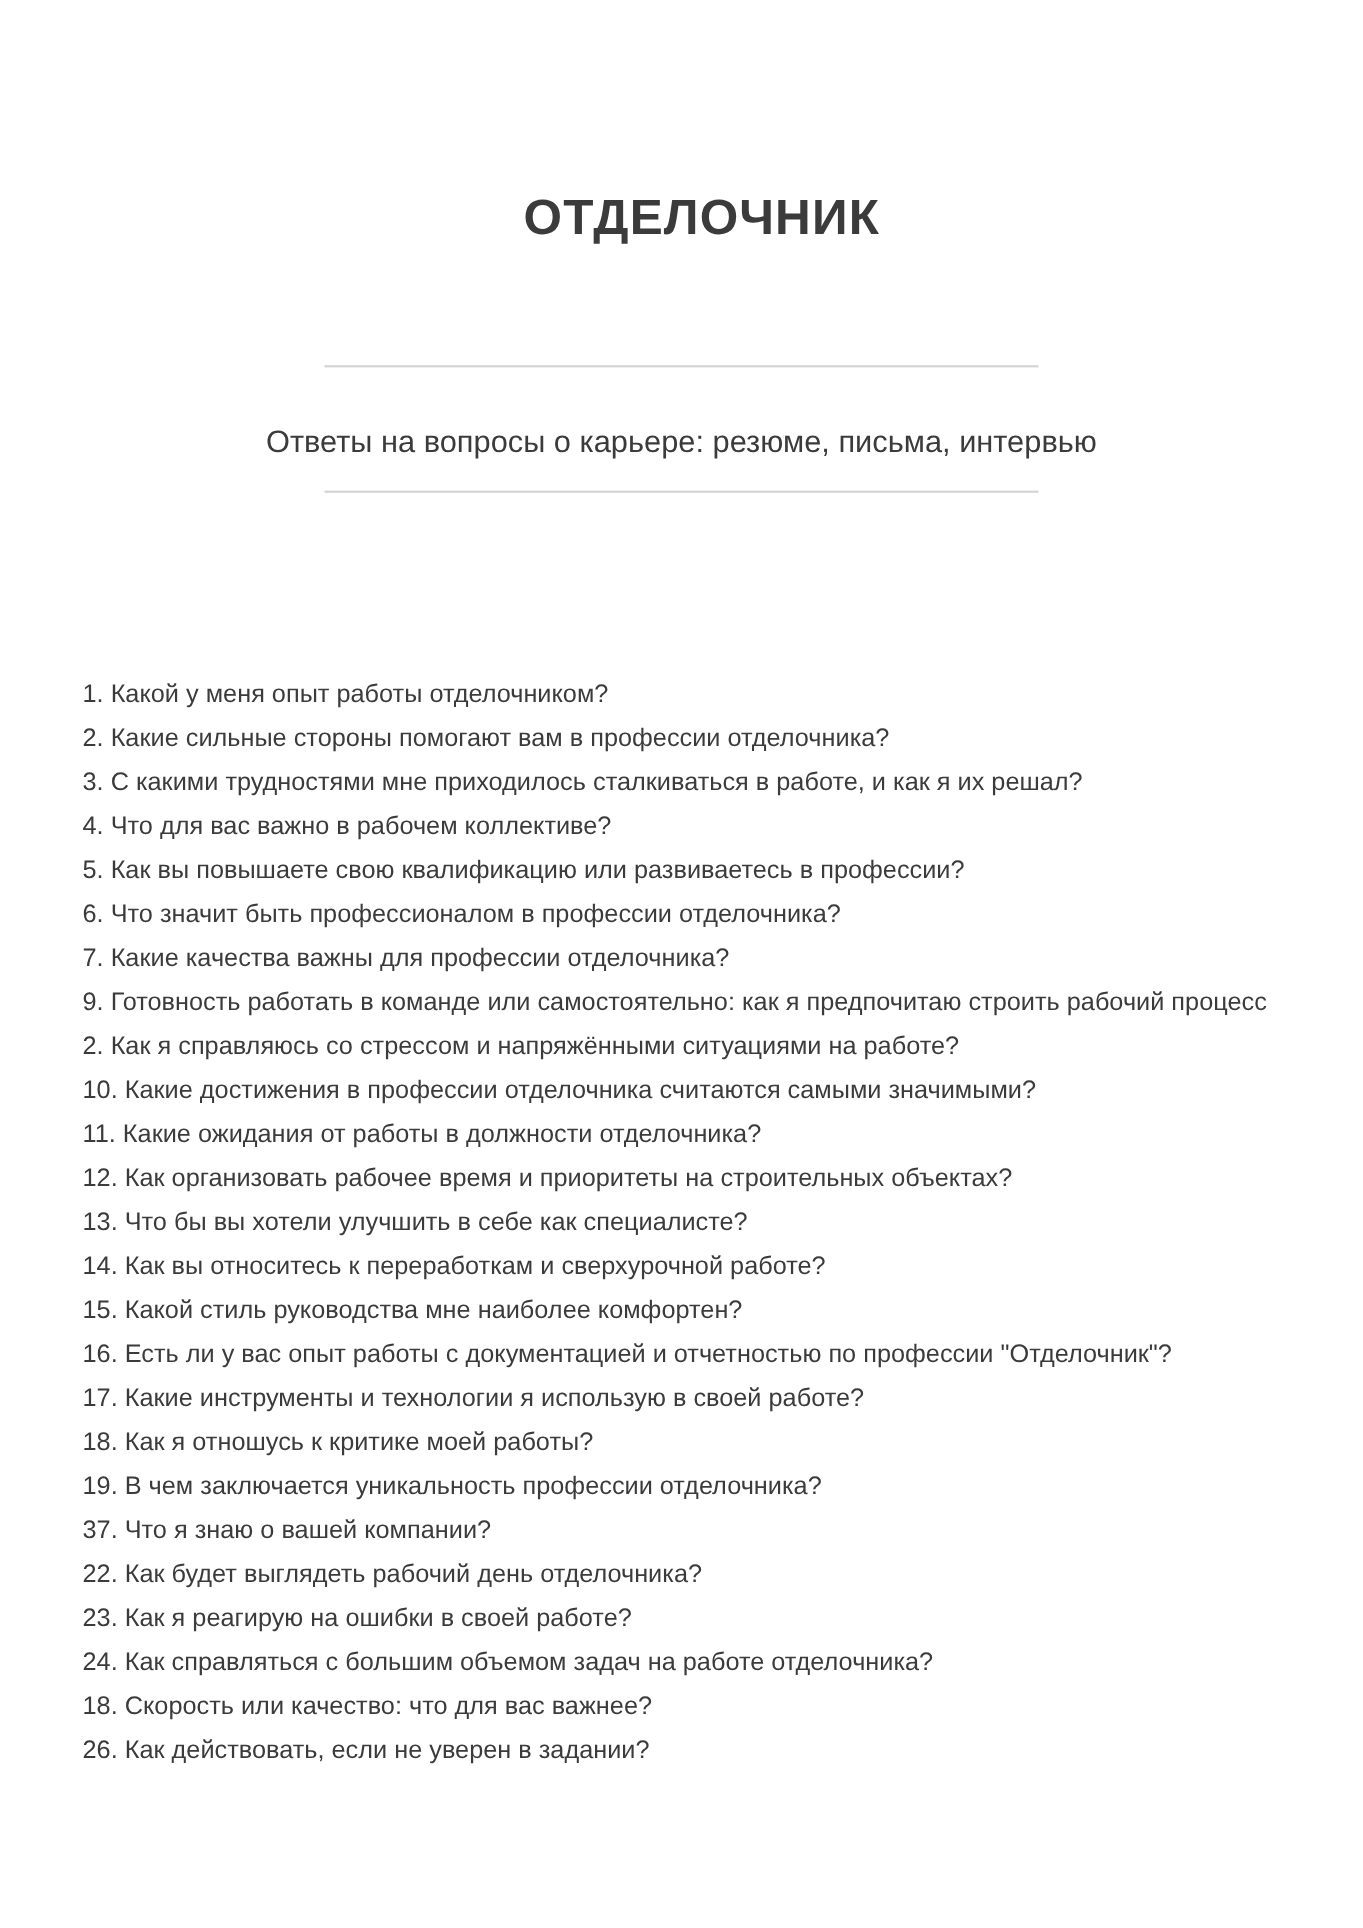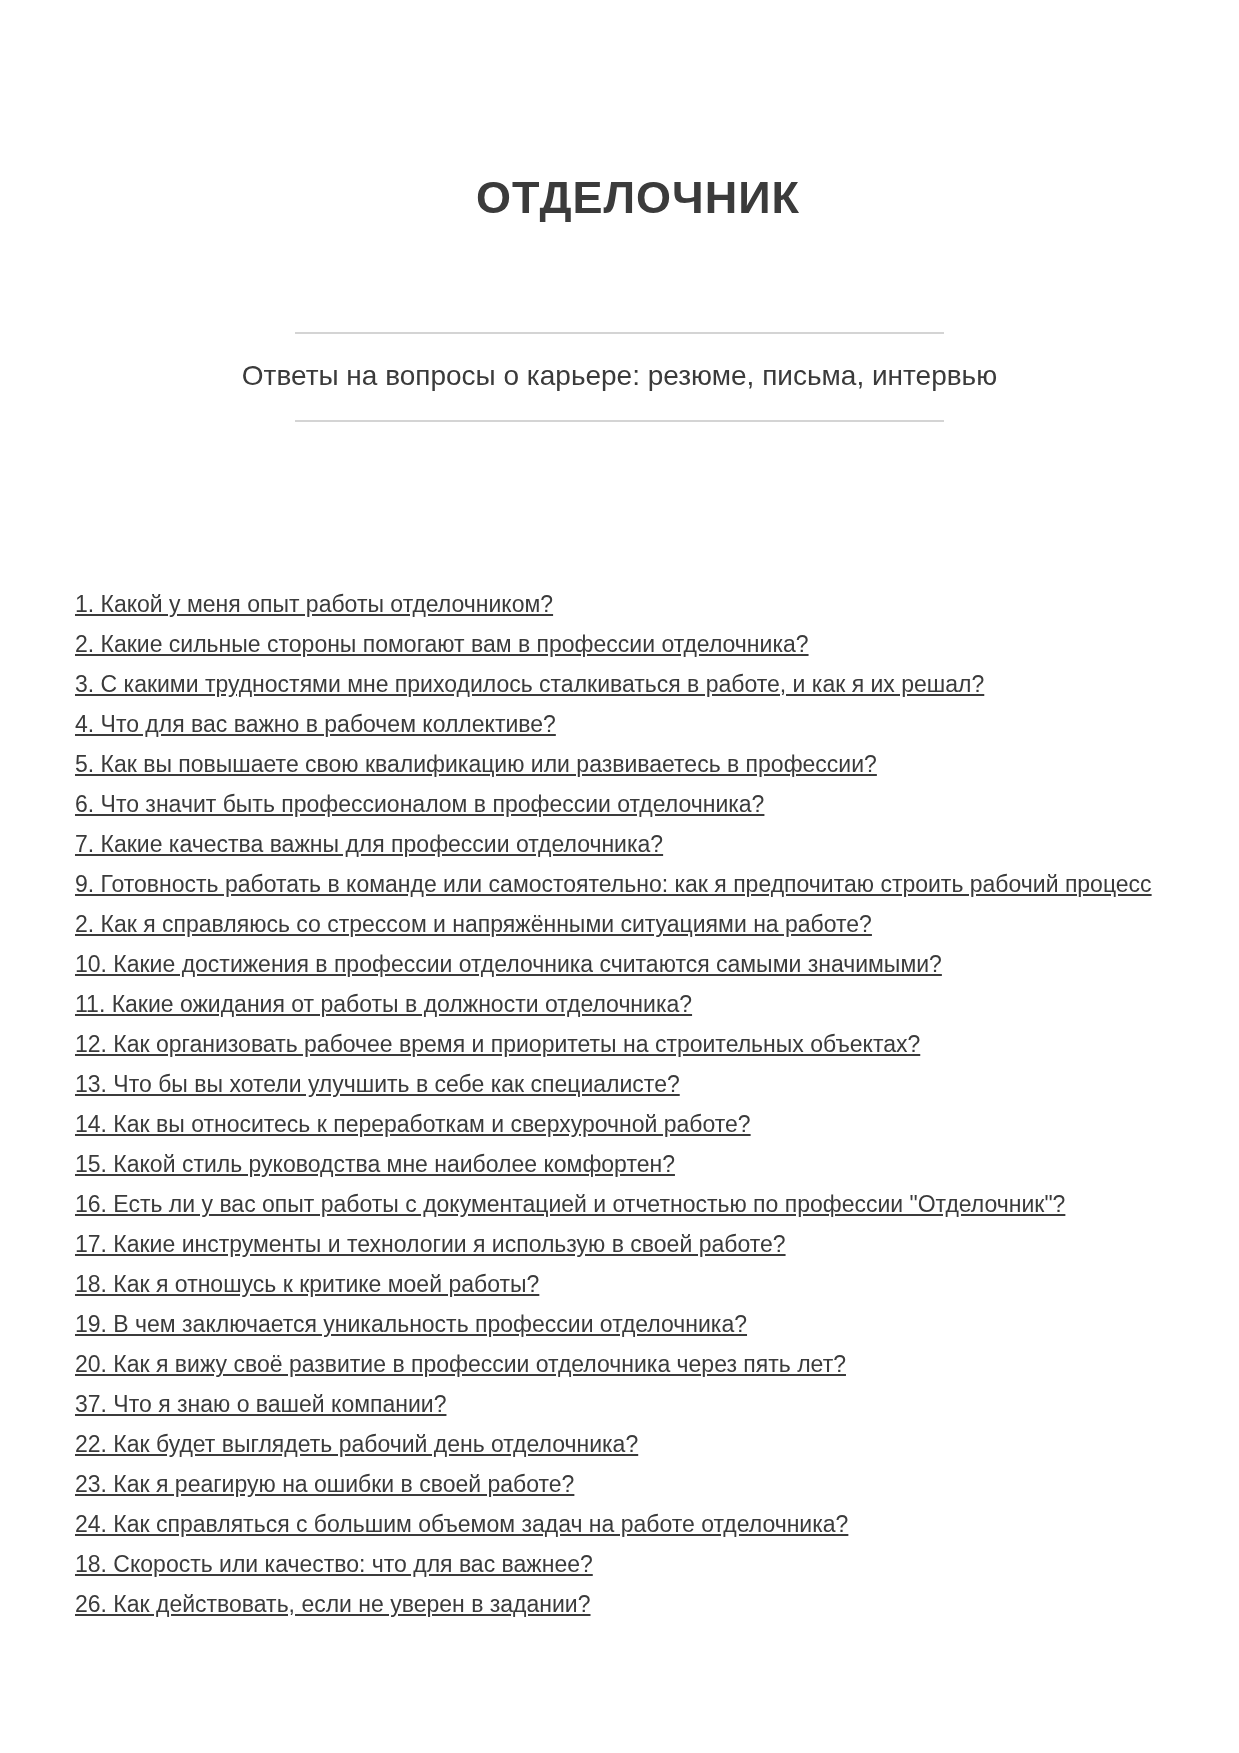--- a/index.html
+++ b/index.html
@@ -33,31 +33,30 @@
     border:none;
     height:2px;
     background:var(--divider);
     width:649px;
     margin-left:auto;
     margin-right:auto;
   }
   .rule-top{ margin-top:108px; }
   .rule-bottom{ margin-top:24px; }
   .doc-subtitle{
-    margin-top:22px;
+    margin-top:48px;
     text-align:center;
     font-size:28px;
     line-height:40px;
     font-weight:400;
     color:var(--text);
   }
   .question-list{
     margin:162px auto 16px 75px;
     width:1089px;
-    text-decoration:underline;
   }
   .question{
     font-size:23px;
     line-height:40px;
     font-weight:400;
     color:var(--text);
   }
 </style>
 </head>
 <body>
@@ -85,21 +84,20 @@
       <p class="question">10. Какие достижения в профессии отделочника считаются самыми значимыми?</p>
       <p class="question">11. Какие ожидания от работы в должности отделочника?</p>
       <p class="question">12. Как организовать рабочее время и приоритеты на строительных объектах?</p>
       <p class="question">13. Что бы вы хотели улучшить в себе как специалисте?</p>
       <p class="question">14. Как вы относитесь к переработкам и сверхурочной работе?</p>
       <p class="question">15. Какой стиль руководства мне наиболее комфортен?</p>
       <p class="question">16. Есть ли у вас опыт работы с документацией и отчетностью по профессии "Отделочник"?</p>
       <p class="question">17. Какие инструменты и технологии я использую в своей работе?</p>
       <p class="question">18. Как я отношусь к критике моей работы?</p>
       <p class="question">19. В чем заключается уникальность профессии отделочника?</p>
-      <p class="question">20. Как я вижу своё развитие в профессии отделочника через пять лет?</p>
       <p class="question">37. Что я знаю о вашей компании?</p>
       <p class="question">22. Как будет выглядеть рабочий день отделочника?</p>
       <p class="question">23. Как я реагирую на ошибки в своей работе?</p>
       <p class="question">24. Как справляться с большим объемом задач на работе отделочника?</p>
       <p class="question">18. Скорость или качество: что для вас важнее?</p>
       <p class="question">26. Как действовать, если не уверен в задании?</p>
     </div>
 
 </div>
 

